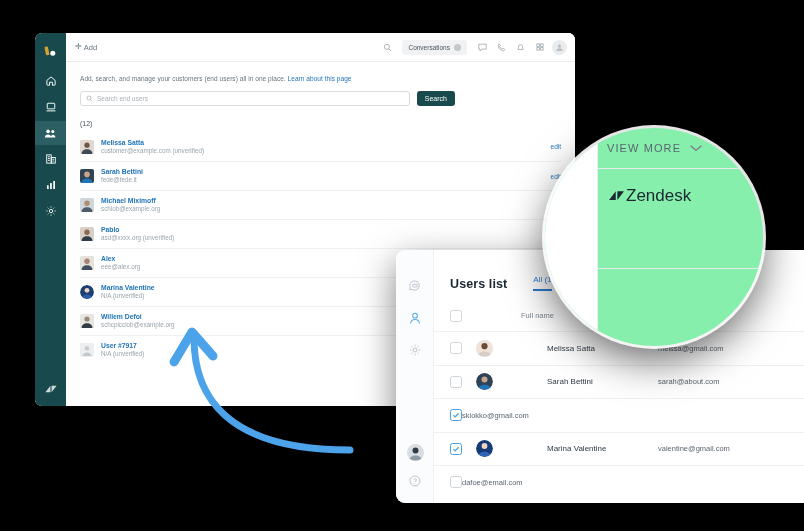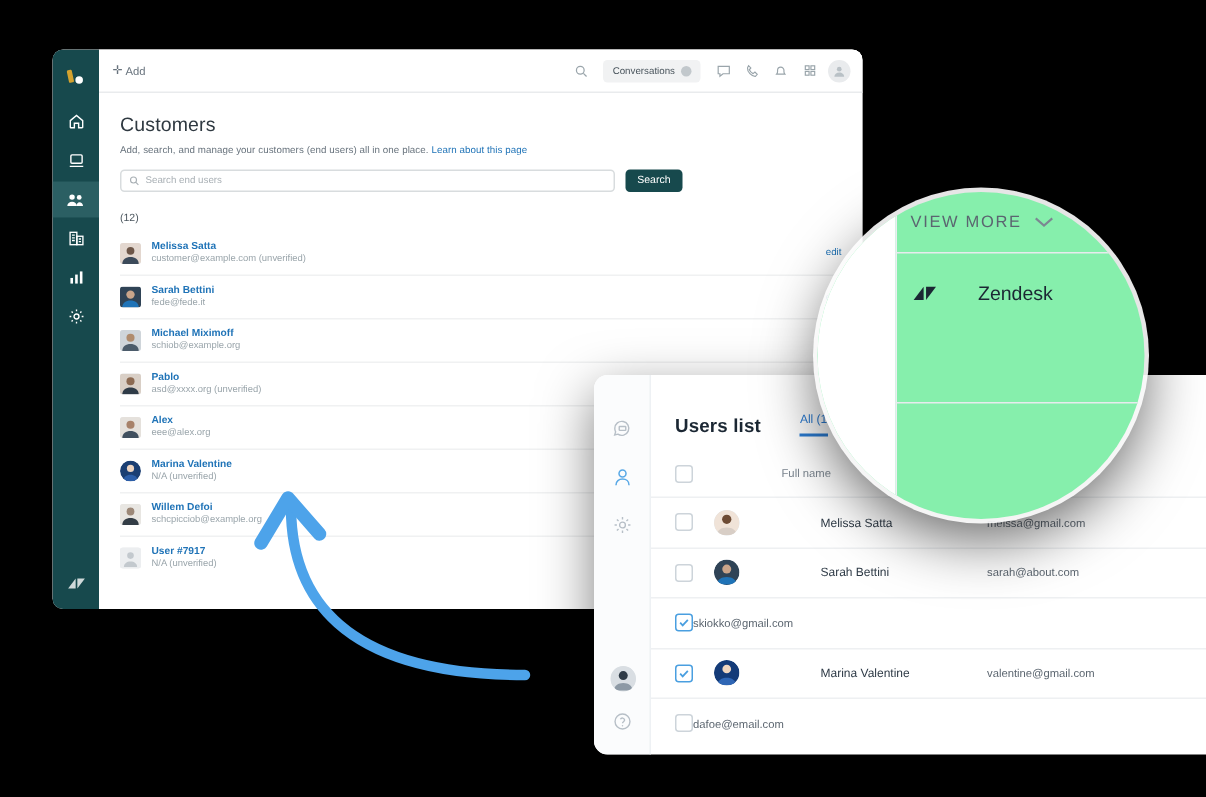--- a/index.html
+++ b/index.html
@@ -153,22 +153,22 @@
   .mag-inner { position:absolute; inset:0; }
   .mag-strip-left { position:absolute; left:0; top:0; width:52px; height:100%; background:#ffffff; }
   .mag-vline { position:absolute; left:52px; top:0; width:1px; height:100%; background:#ebeef1; }
   .mag-viewmore {
     position:absolute; left:62px; top:14px;
     display:flex; align-items:center; gap:8px;
     font-size:11px; color:#5b6570; letter-spacing:1.1px;
   }
   .mag-hr1 { position:absolute; left:52px; right:0; top:40px; height:1px; background:#e8ebee; }
   .mag-zd {
-    position:absolute; left:62px; top:58px; display:flex; align-items:center; gap:26px;
-    font-size:13px; color:#1b2733;
+    position:absolute; left:62px; top:58px; display:flex; align-items:flex-start; gap:0;
+    font-size:17px; color:#1b2733;
   }
   .mag-btn {
     position:absolute; left:62px; top:93px;
     border:1px solid #e0e4e8; border-radius:5px; background:#fff;
     padding: 9px 15px; font-size:14.5px; color:#3d4852;
     box-shadow:0 1px 2px rgba(0,0,0,.05);
     white-space:nowrap;
   }
   .mag-hr2 { position:absolute; left:52px; right:0; top:140px; height:1px; background:#e8ebee; }
   .mag-dept {
@@ -289,21 +289,20 @@
         </div>
         <div class="tb-avatar">
           <svg width="9" height="9" viewBox="0 0 16 16" fill="#b9c1c6">
             <circle cx="8" cy="5.6" r="2.8"></circle>
               <path d="M2.2 14.4c0-3 2.6-5 5.8-5s5.8 2 5.8 5z"></path>
           </svg>
         </div>
       </div>
 
       <div class="zd-body">
-        <div class="page-title">Customers</div>
         <div class="page-sub">
           <span>Add, search, and manage your customers (end users) all in one place.</span>
           <a href="#">Learn about this page</a>
         </div>
 
         <div class="search-row">
           <div class="search-field">
             <svg width="7" height="7" viewBox="0 0 14 14" fill="none" stroke="#a9b0b5" stroke-width="1.5">
               <circle cx="6" cy="6" r="4"></circle>
                 <path d="M9.2 9.2 12.5 12.5"></path>

